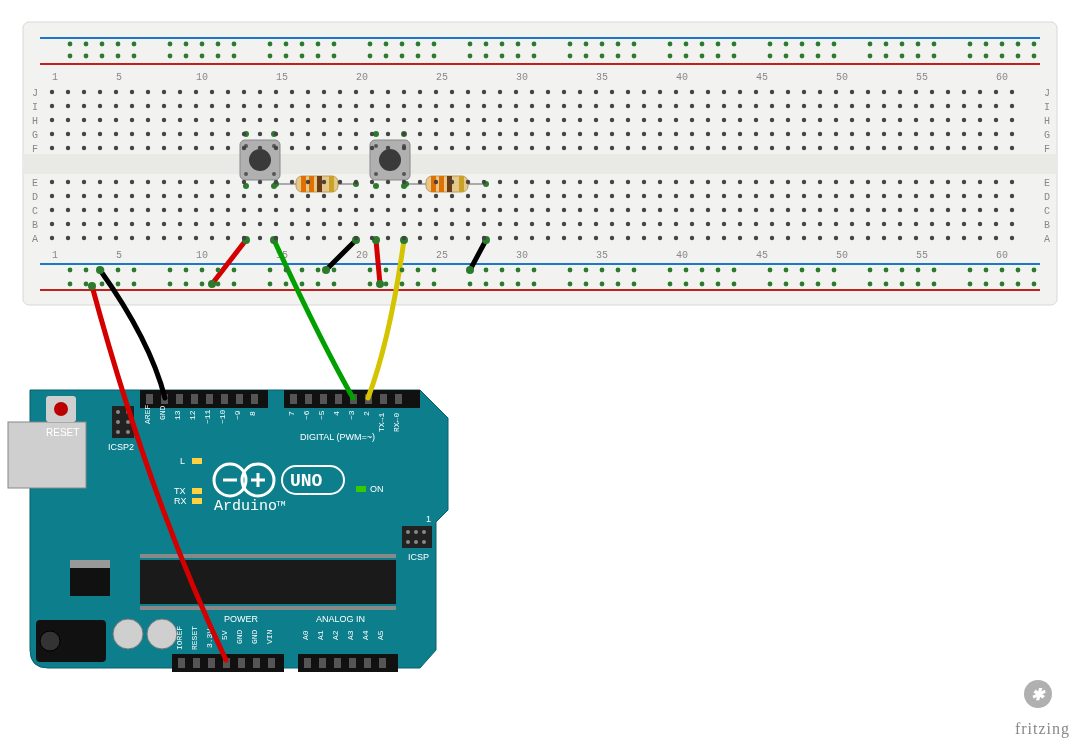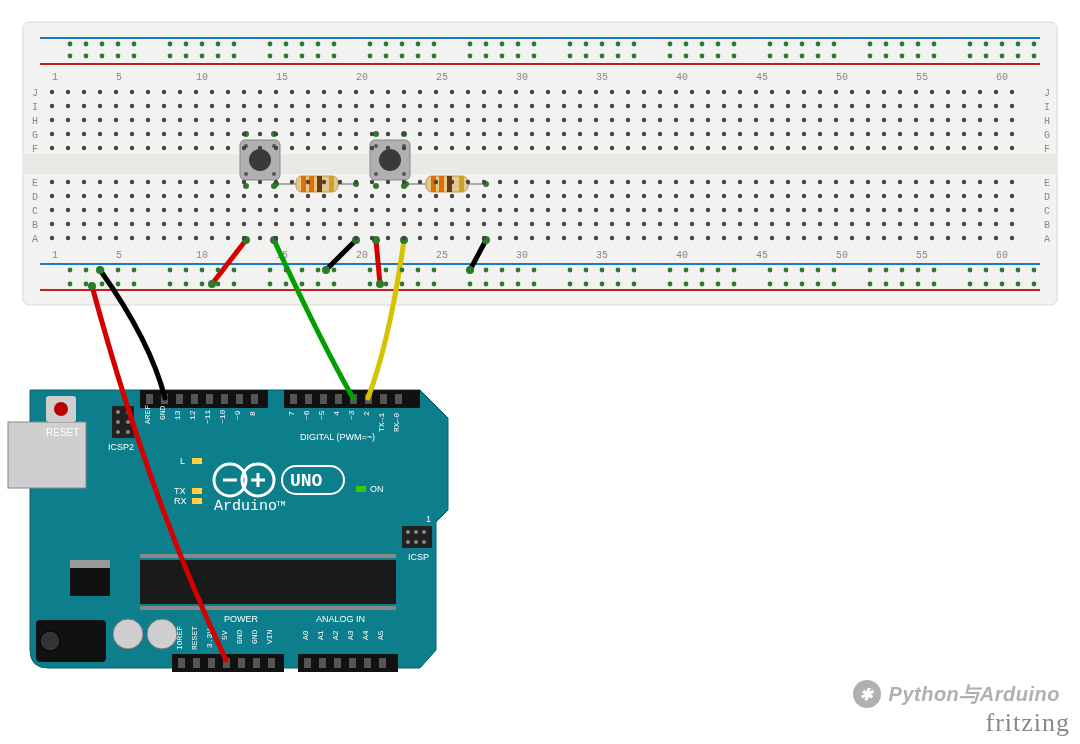--- a/index.html
+++ b/index.html
@@ -2,21 +2,21 @@
 <html><head>
 <meta charset="utf-8">
 <style>
   html,body{margin:0;padding:0;width:1080px;height:744px;background:#fff;font-family:Arial,Helvetica,sans-serif;overflow:hidden;}
   .canvas{position:relative;width:1080px;height:744px;}
   svg{position:absolute;top:0;left:0;}
   text{font-family:"Courier New",monospace;}
   .small{font-size:10px;fill:#888;}
   .watermark{position:absolute;right:20px;bottom:36px;color:#b0b0b0;font-size:20px;font-weight:bold;font-style:italic;letter-spacing:0.5px;display:flex;align-items:center;}
   .watermark .bubble{width:28px;height:28px;border-radius:50%;background:#b0b0b0;margin-right:8px;display:flex;align-items:center;justify-content:center;color:#fff;font-size:16px;}
-  .brand{position:absolute;right:10px;bottom:6px;color:#888;font-size:26px;font-family:Georgia,serif;letter-spacing:1px;}
+  .brand{position:absolute;right:10px;bottom:6px;color:#888;font-size:16px;font-family:Georgia,serif;letter-spacing:1px;}
   .ghole{fill:#2c7a2c;}
   .arduino-text{font-family:Arial,sans-serif;fill:#fff;}
 </style>
 </head>
 <body>
 <div class="canvas">
 
 <svg width="1080" height="744" viewBox="0 0 1080 744">
 <defs>
   <pattern id="holes" width="16" height="16" patternUnits="userSpaceOnUse">
@@ -1214,17 +1214,16 @@
         <circle cx="970" cy="284" r="2.4"></circle>
         <circle cx="986" cy="284" r="2.4"></circle>
         <circle cx="1002" cy="284" r="2.4"></circle>
         <circle cx="1018" cy="284" r="2.4"></circle>
         <circle cx="1034" cy="284" r="2.4"></circle>
       </g>
 </svg>
 
 <div class="watermark">
   <span class="bubble">✱</span>
-  <span>Python与Arduino</span>
 </div>
 <div class="brand">fritzing</div>
 
 </div>
 
 </body></html>

